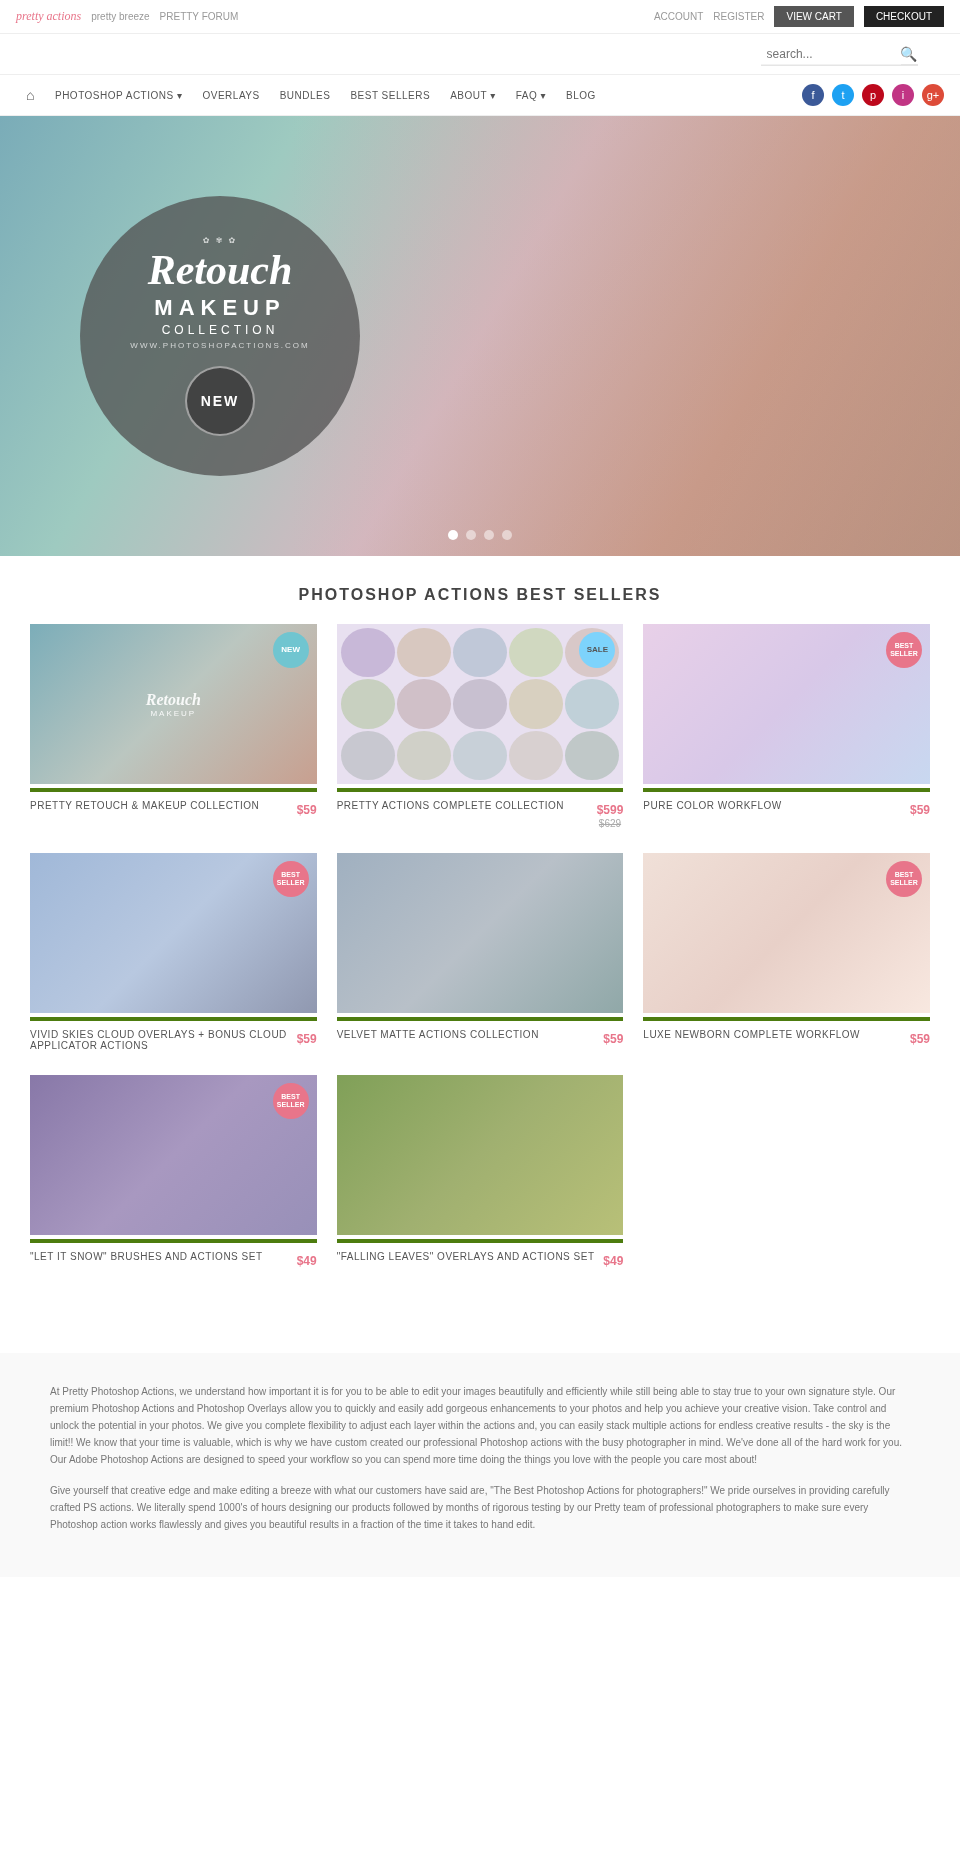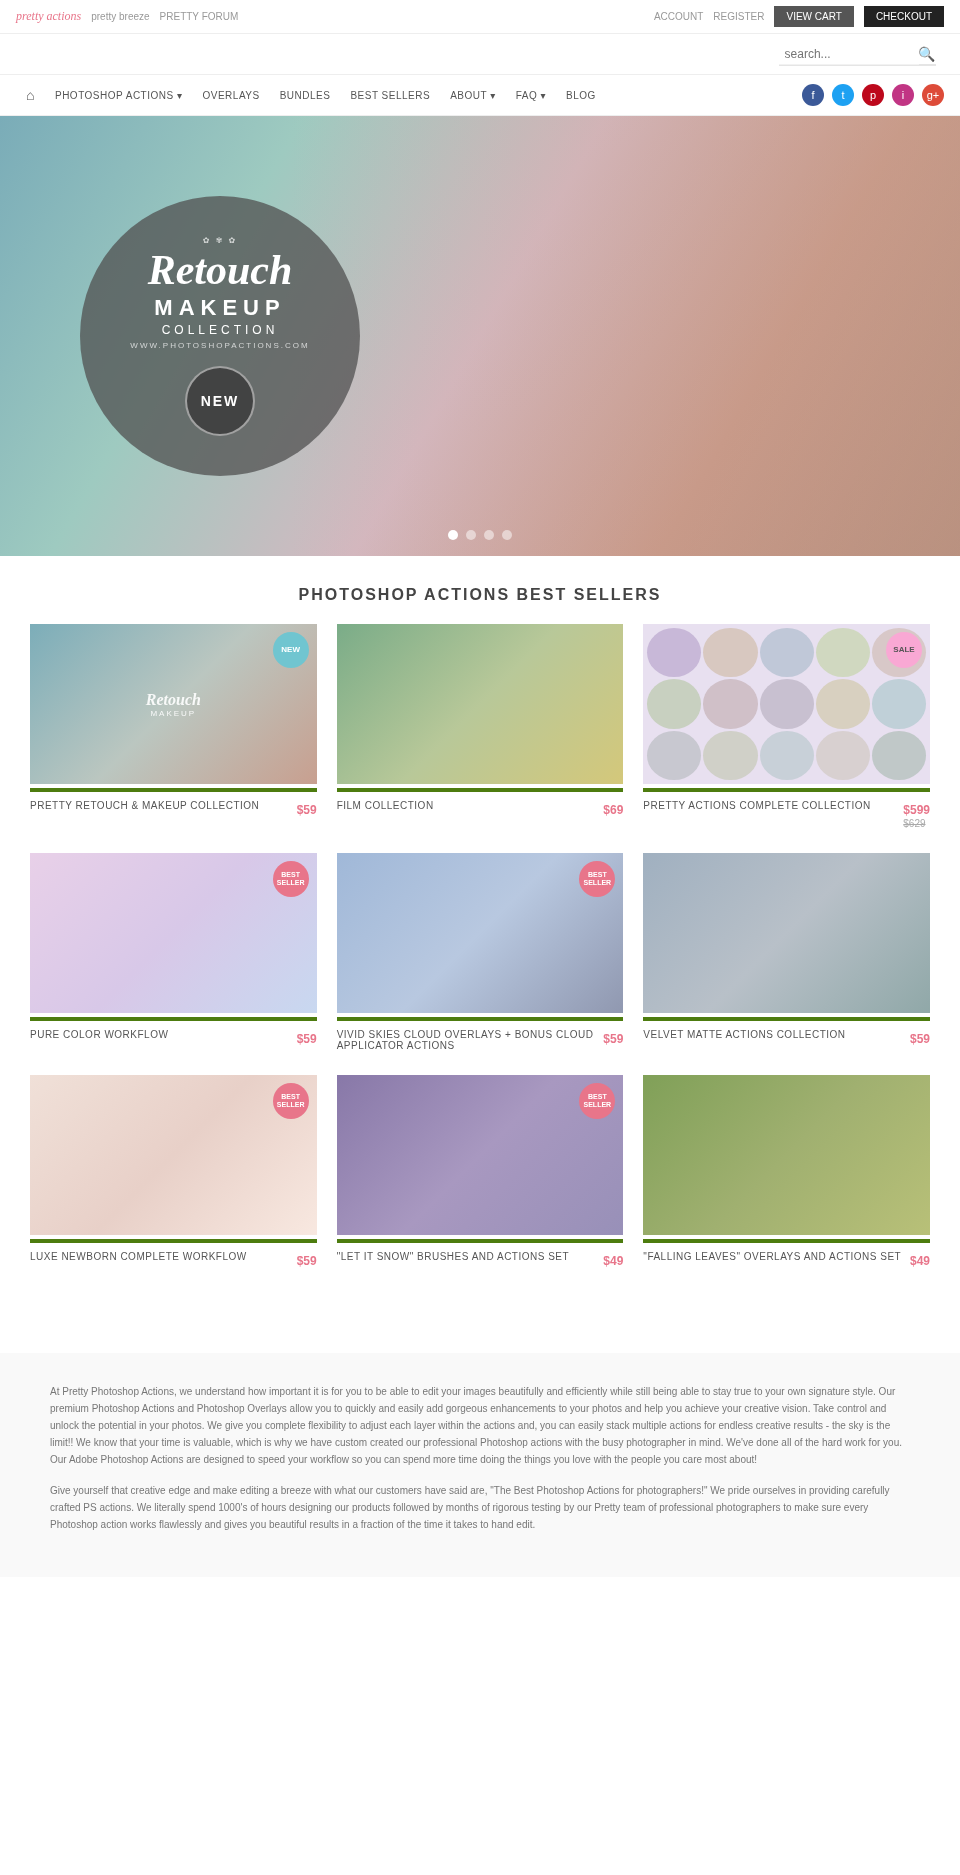--- a/index.html
+++ b/index.html
@@ -65,21 +65,21 @@
       color: #555;
     }
     .logo-text-sub {
       font-size: 7px;
       color: #888;
       letter-spacing: 2px;
       text-transform: uppercase;
     }
     .header-search {
       position: absolute;
-      right: 24px;
+      right: 42px;
       top: 50%;
       transform: translateY(-50%);
       display: flex;
       align-items: center;
       border-bottom: 1px solid #ccc;
     }
     .header-search input {
       border: none;
       outline: none;
       font-size: 12px;
@@ -272,40 +272,40 @@
       align-items: center;
       justify-content: center;
       font-size: 8px;
       font-weight: bold;
       color: #fff;
       text-transform: uppercase;
       line-height: 1.1;
       text-align: center;
     }
     .badge-new { background: #70c5d0; }
-    .badge-sale { background: #f9a8d4; color: #555; }
+    .badge-sale { background: #7dd3fc; color: #555; }
     .badge-best { background: #e8758a; font-size: 7px; }
 
     .product-info {
       display: flex;
       justify-content: space-between;
       align-items: flex-start;
       padding: 8px 0 4px;
       border-top: 4px solid #4d7c0f;
       margin-top: 4px;
     }
     .product-name {
       font-size: 10px;
       color: #555;
       text-transform: uppercase;
       letter-spacing: 0.5px;
       flex: 1;
     }
     .product-price-wrap {
-      text-align: left;
+      text-align: center;
     }
     .product-price {
       font-size: 12px;
       color: #e8758a;
       font-weight: bold;
     }
     .product-price-original {
       font-size: 10px;
       color: #aaa;
       text-decoration: line-through;
@@ -479,31 +479,20 @@
         <div class="product-badge badge-new">NEW</div>
       </div>
       <div class="product-info">
         <span class="product-name">PRETTY RETOUCH &amp; MAKEUP COLLECTION</span>
         <div class="product-price-wrap">
           <span class="product-price">$59</span>
         </div>
       </div>
     </div>
 
-    <div class="product-card">
-      <div class="product-thumb thumb-film">
-        <div style="width:100%;height:100%;background:linear-gradient(135deg,#7aac88,#b8c898,#d4c878);opacity:0.9;"></div>
-      </div>
-      <div class="product-info">
-        <span class="product-name">FILM COLLECTION</span>
-        <div class="product-price-wrap">
-          <span class="product-price">$69</span>
-        </div>
-      </div>
-    </div>
 
     <div class="product-card">
       <div class="product-thumb" style="background:#ddd;">
         <div class="thumb-collage" style="width:100%;height:100%;">
           <div class="collage-cell" style="background:#c8b8d8;"></div>
           <div class="collage-cell" style="background:#d8c8c0;"></div>
           <div class="collage-cell" style="background:#c0c8d8;"></div>
           <div class="collage-cell" style="background:#d0d8c0;"></div>
           <div class="collage-cell" style="background:#d8c8c8;"></div>
           <div class="collage-cell" style="background:#c8d0c0;"></div>

